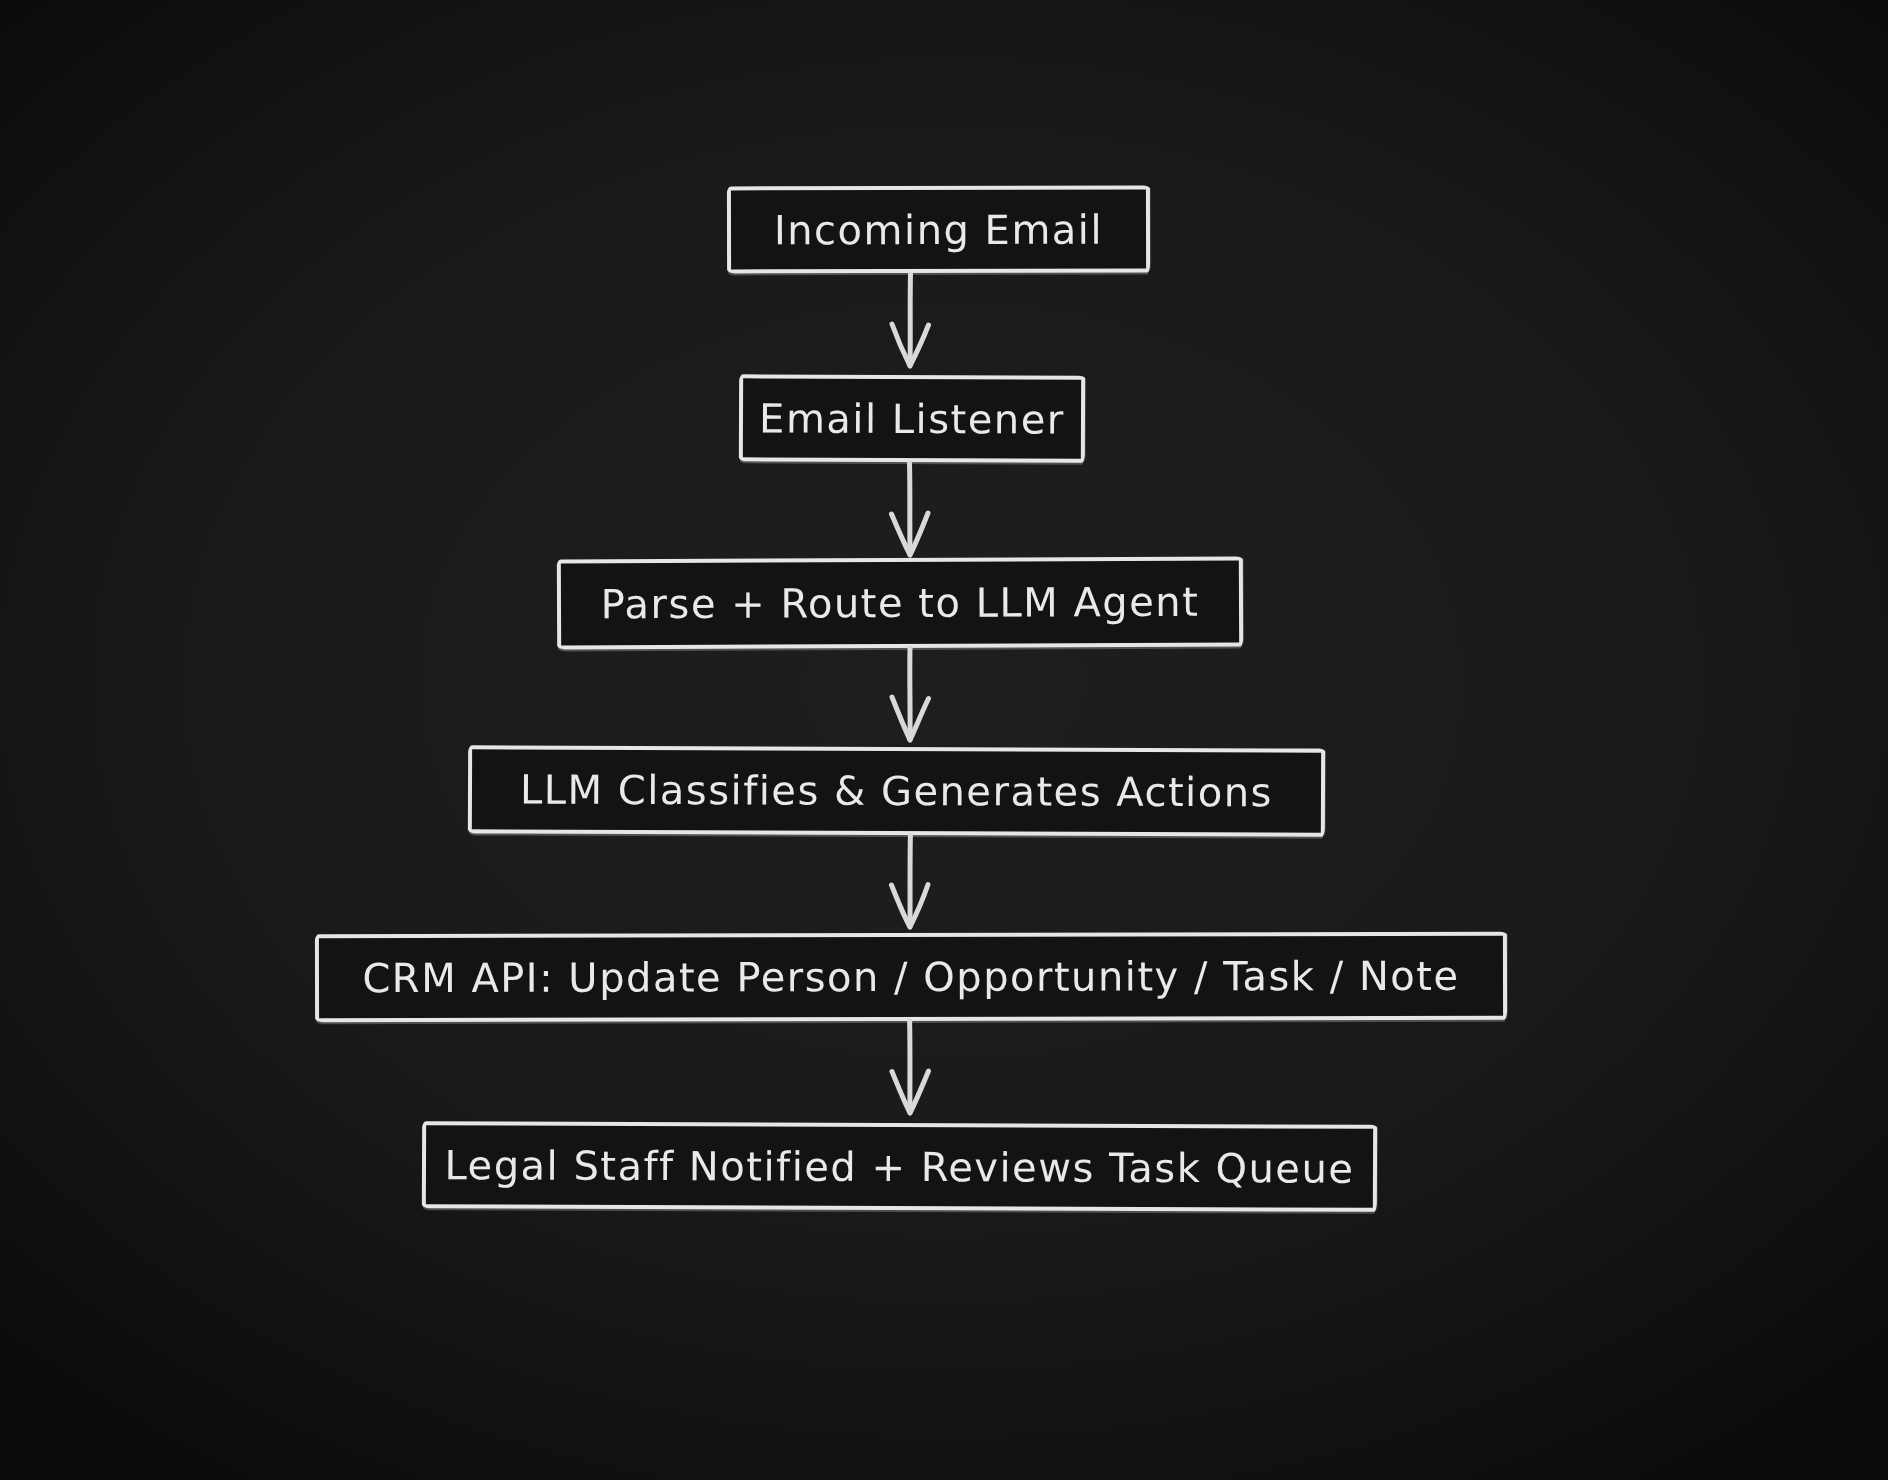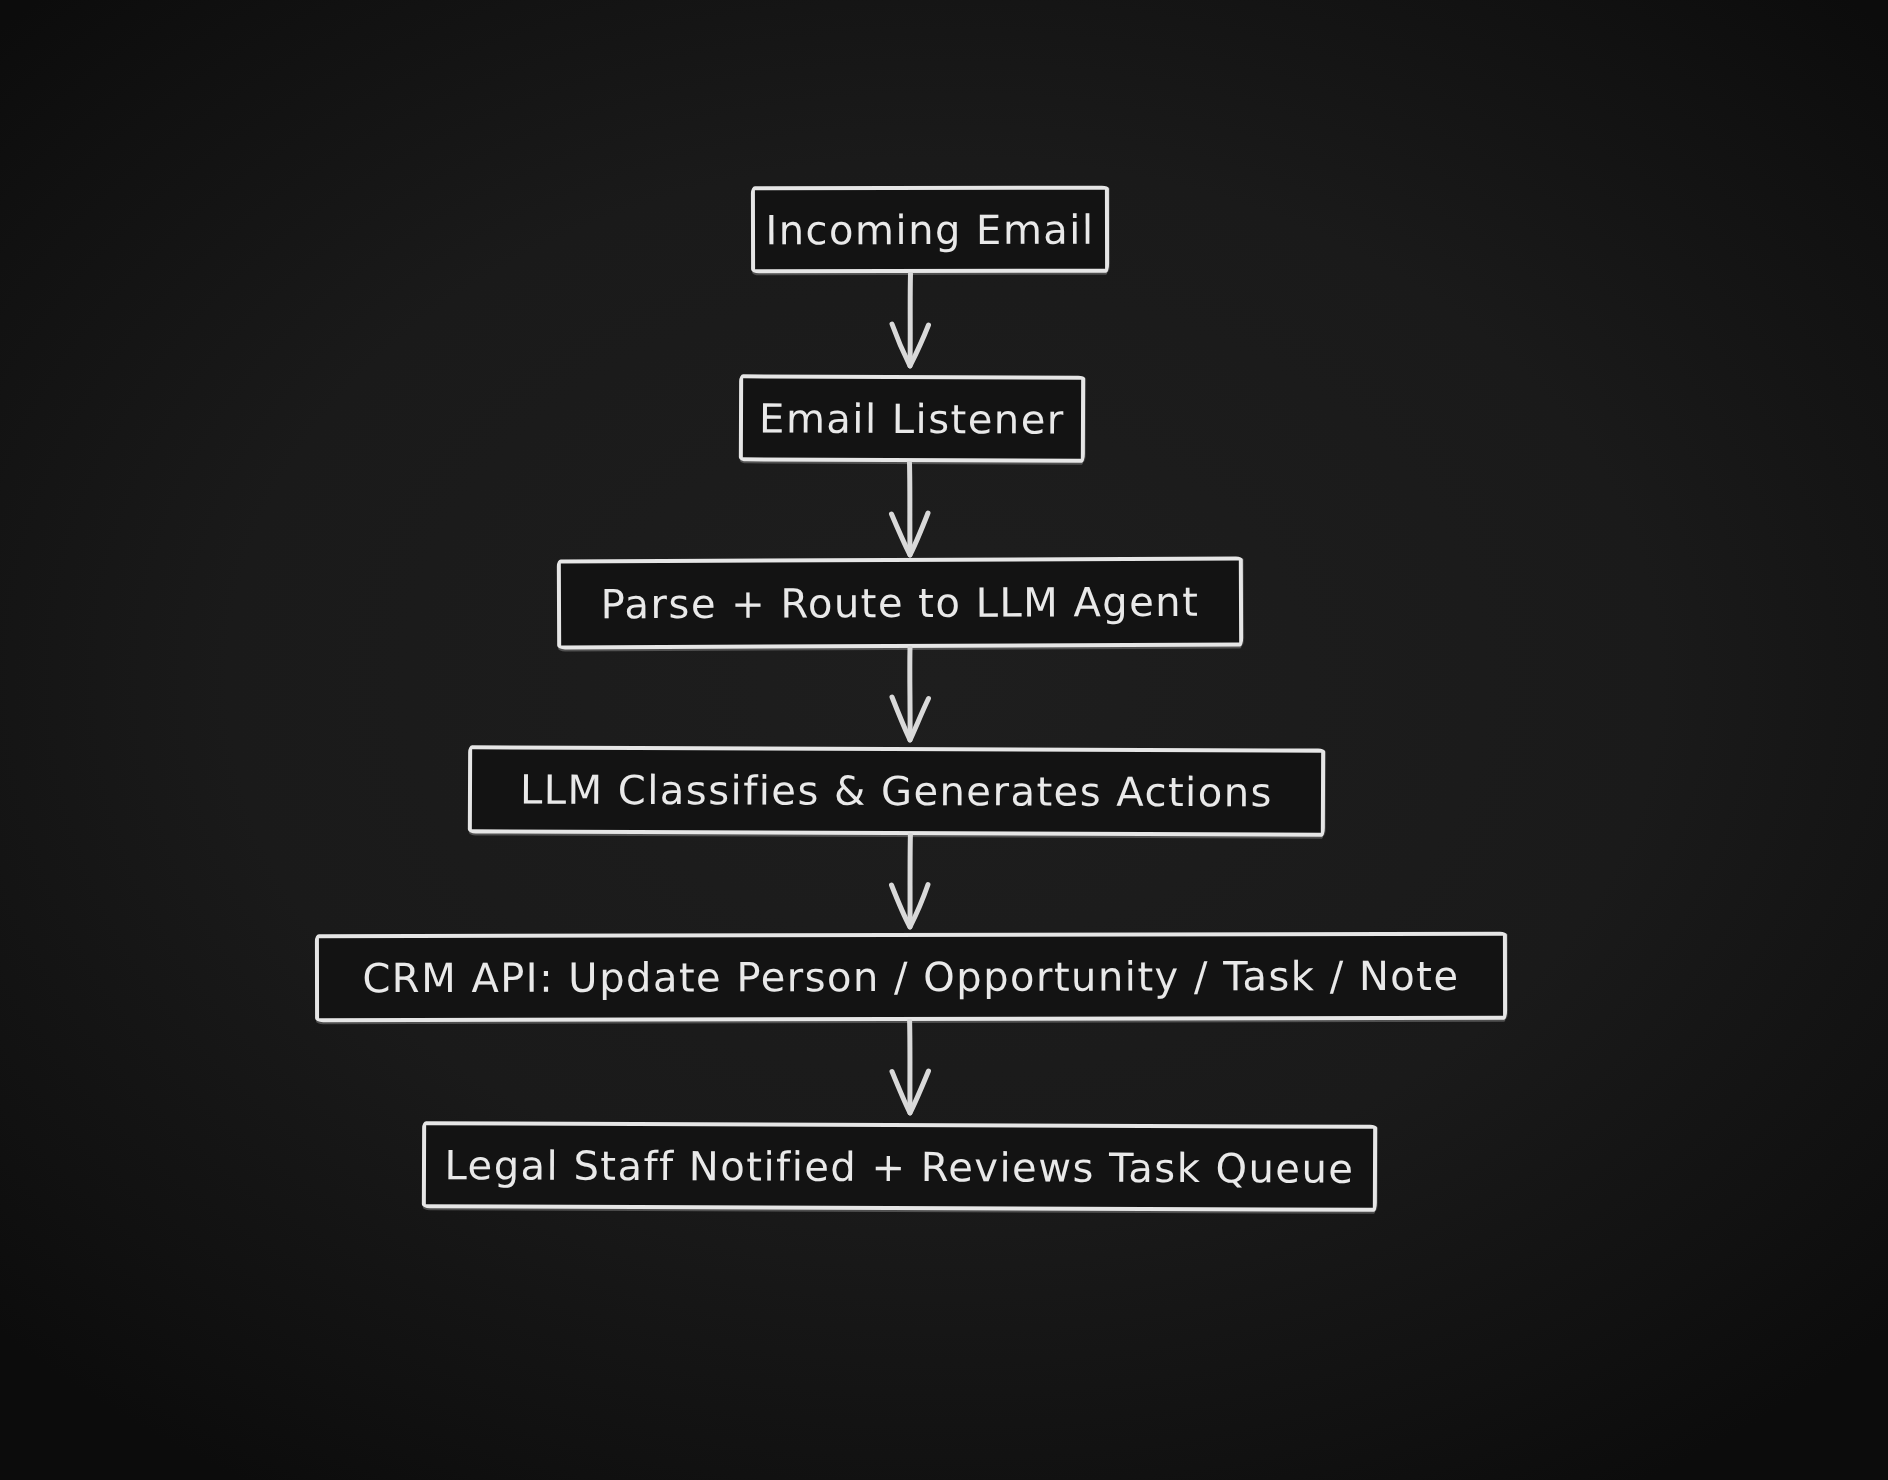--- a/index.html
+++ b/index.html
@@ -36,21 +36,21 @@
     border-radius: 4px 7px 3px 8px / 7px 3px 9px 4px;
     box-shadow: 0 3px 0 -1px rgba(220,220,220,0.28),
                 2px 0 0 -1px rgba(220,220,220,0.18);
   }
 
   .tilt-a { transform: rotate(-0.25deg); }
   .tilt-b { transform: rotate(0.22deg); }
   .tilt-c { transform: rotate(-0.12deg); }
 
   
-  #node-0 { left: 727px; top: 186px; width: 358px;  height: 87px; margin-left: 24px; }
+  #node-0 { left: 727px; top: 186px; width: 423px;  height: 87px; }
   #node-1 { left: 739px; top: 375px; width: 346px;  height: 87px; }
   #node-2 { left: 557px; top: 558px; width: 686px;  height: 90px; }
   #node-3 { left: 468px; top: 747px; width: 857px;  height: 88px; }
   #node-4 { left: 315px; top: 933px; width: 1192px; height: 88px; }
   #node-5 { left: 422px; top: 1123px; width: 955px; height: 87px; }
 
   .flow-arrow {
     position: absolute;
     left: 878px;
     width: 64px;

